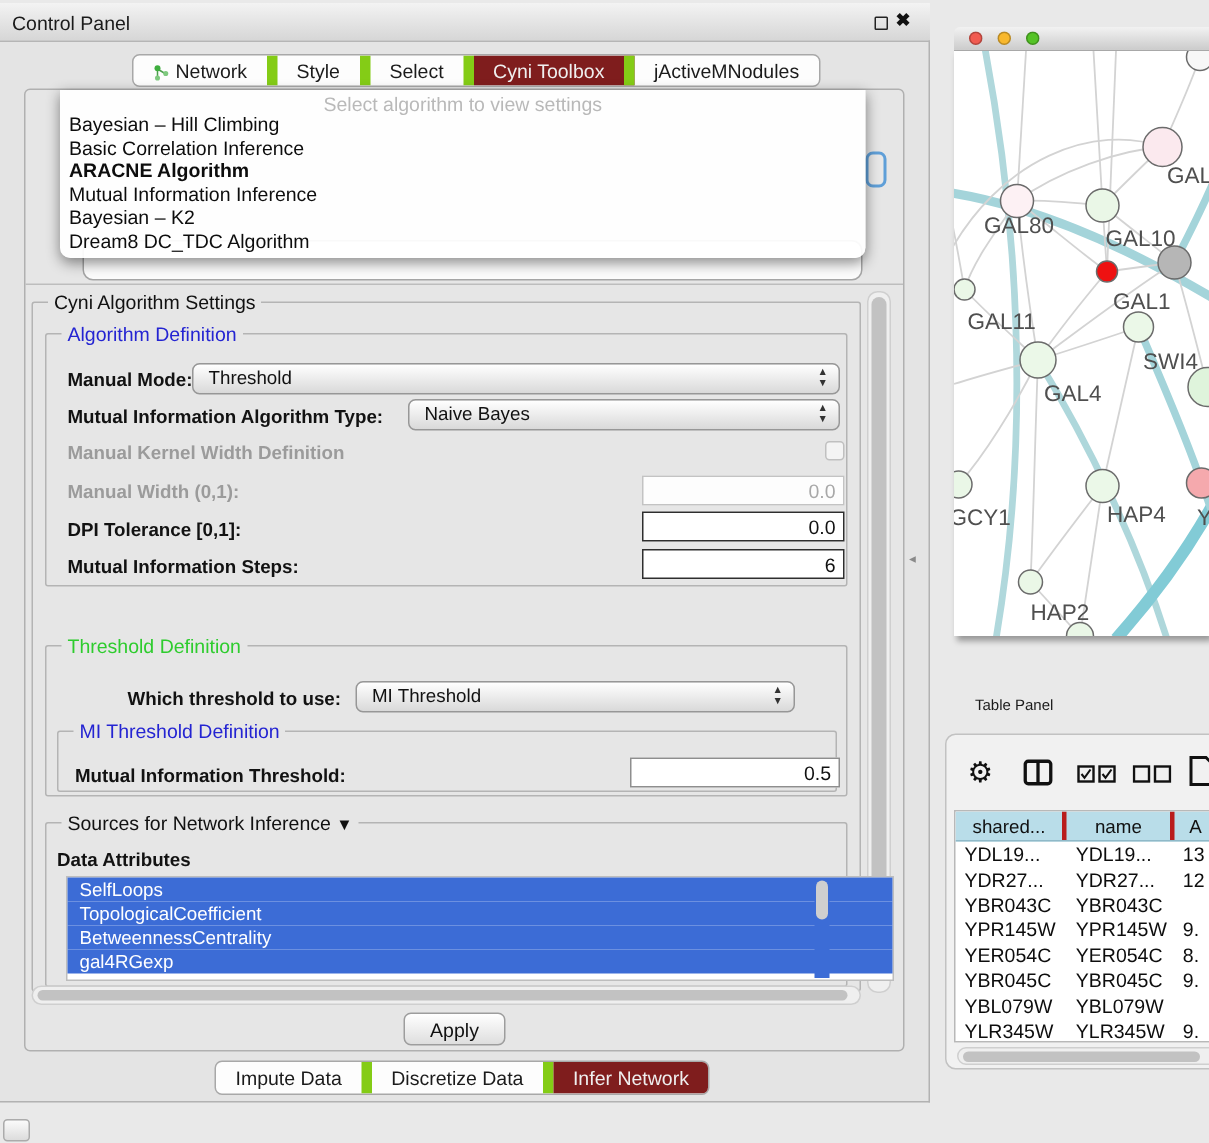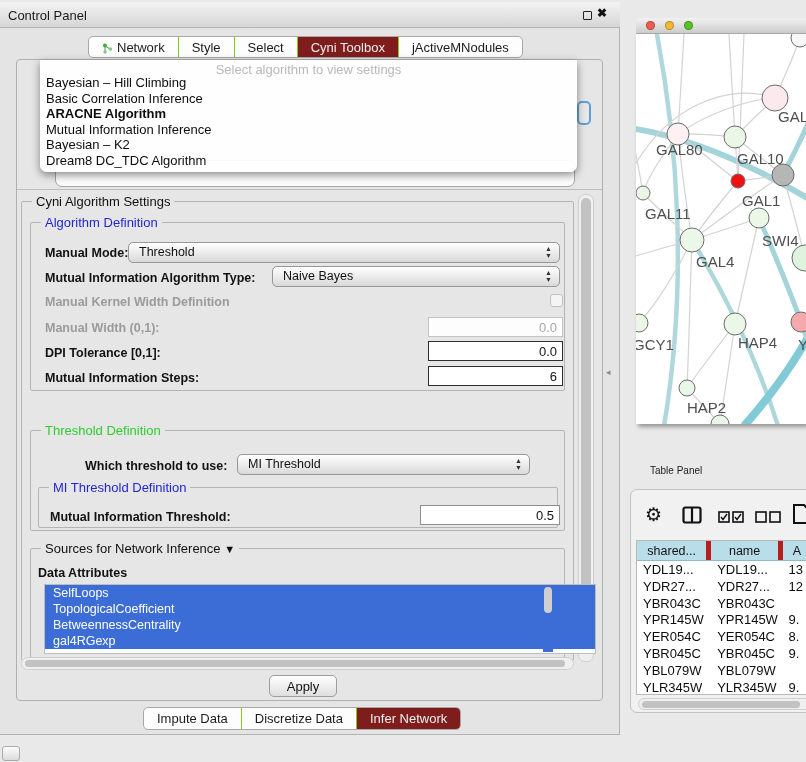--- a/index.html
+++ b/index.html
@@ -10,21 +10,21 @@
 
   
   .cp-window { left:0; top:2px; width:620px; height:733px; background:#e4e4e4; border:1px solid #b2b2b2; border-left:none; }
   .cp-titlebar { left:0; top:2px; width:620px; height:26px; background:linear-gradient(#f3f3f3,#d6d6d6); border-bottom:1px solid #b5b5b5; }
   .cp-title { left:8px; top:8px; font-size:13px; color:#1a1a1a; }
   .float-icon { left:583px; top:11px; width:9px; height:9px; border:1.5px solid #222; border-radius:1px; }
   .close-icon { left:597px; top:6px; font-size:12px; font-weight:bold; color:#111; }
 
   
   .tabbar { left:88px; top:36px; height:22px; display:flex; border:1px solid #a8a8a8; border-radius:5px; overflow:hidden; background:#fdfdfd; }
-  .tab { padding:3px 13px 0 13px; font-size:13px; color:#1b1b1b; border-right:1px solid #84cc16; white-space:nowrap; }
+  .tab { padding:3px 13px 0 13px; font-size:13px; color:#1b1b1b; border-right:7px solid #84cc16; white-space:nowrap; }
   .tab:last-child { border-right:none; }
   .tab.selected { background:#7f1d1d; color:#efefef; }
   .tab .net-ico { display:inline-block; vertical-align:-2px; margin-right:4px; }
 
   
   .content-panel { left:16px; top:59px; width:587px; height:642px; background:#e6e6e6; border:1px solid #b0b0b0; border-radius:4px; }
   .frag-combo { left:55px; top:160px; width:520px; height:27px; background:#fcfcfc; border:1px solid #a5a5a5; border-radius:7px; }
   .frag-blue { left:577px; top:101px; width:14px; height:24px; border:2.5px solid #5f9fd8; border-radius:5px; background:#e8e8e8; }
 
   
@@ -65,21 +65,21 @@
   .net-titlebar { left:636px; top:18px; width:170px; height:16px; background:linear-gradient(#f2f2f2,#cccccc); border-radius:4px 0 0 0; border-bottom:1px solid #aaa; }
   .light { width:9px; height:9px; border-radius:50%; position:absolute; top:3px; }
   .net-canvas { left:636px; top:34px; width:170px; height:390px; background:#fff; overflow:hidden; box-shadow:2px 3px 4px rgba(0,0,0,0.35); }
 
   
   .tp-title { left:650px; top:465px; font-size:10px; color:#1a1a1a; }
   .tp-box { left:630px; top:489px; width:190px; height:224px; background:#f1f1f1; border:1px solid #c2c2c2; border-radius:7px; }
   .tp-toolbar-icon { position:absolute; top:503px; }
   .tp-table { left:636px; top:540px; width:176px; height:155px; background:#fff; border:1px solid #b8b8b8; overflow:hidden; }
   .tp-header { display:flex; background:#b9dde9; border-bottom:1px solid #8fb9c8; height:20px; }
-  .tp-hcell { font-size:12.5px; color:#111; text-align:center; padding-top:3px; border-right:5px solid #b91c1c; }
+  .tp-hcell { font-size:12.5px; color:#111; text-align:center; padding-top:3px; border-right:3px solid #b91c1c; }
   .tp-row { display:flex; height:16.8px; }
   .tp-cell { font-size:13px; color:#0d0d0d; padding:1px 0 0 6px; white-space:nowrap; overflow:hidden; }
 
   .mini-btn { left:2px; top:746px; width:18px; height:15px; border:1px solid #ababab; border-radius:3px; background:linear-gradient(#fbfbfb,#dcdcdc); }
   .splitter-mark { left:606px; top:367px; font-size:9px; color:#8a8a8a; }
 </style>
 </head>
 <body>
 
 <div id="root">

